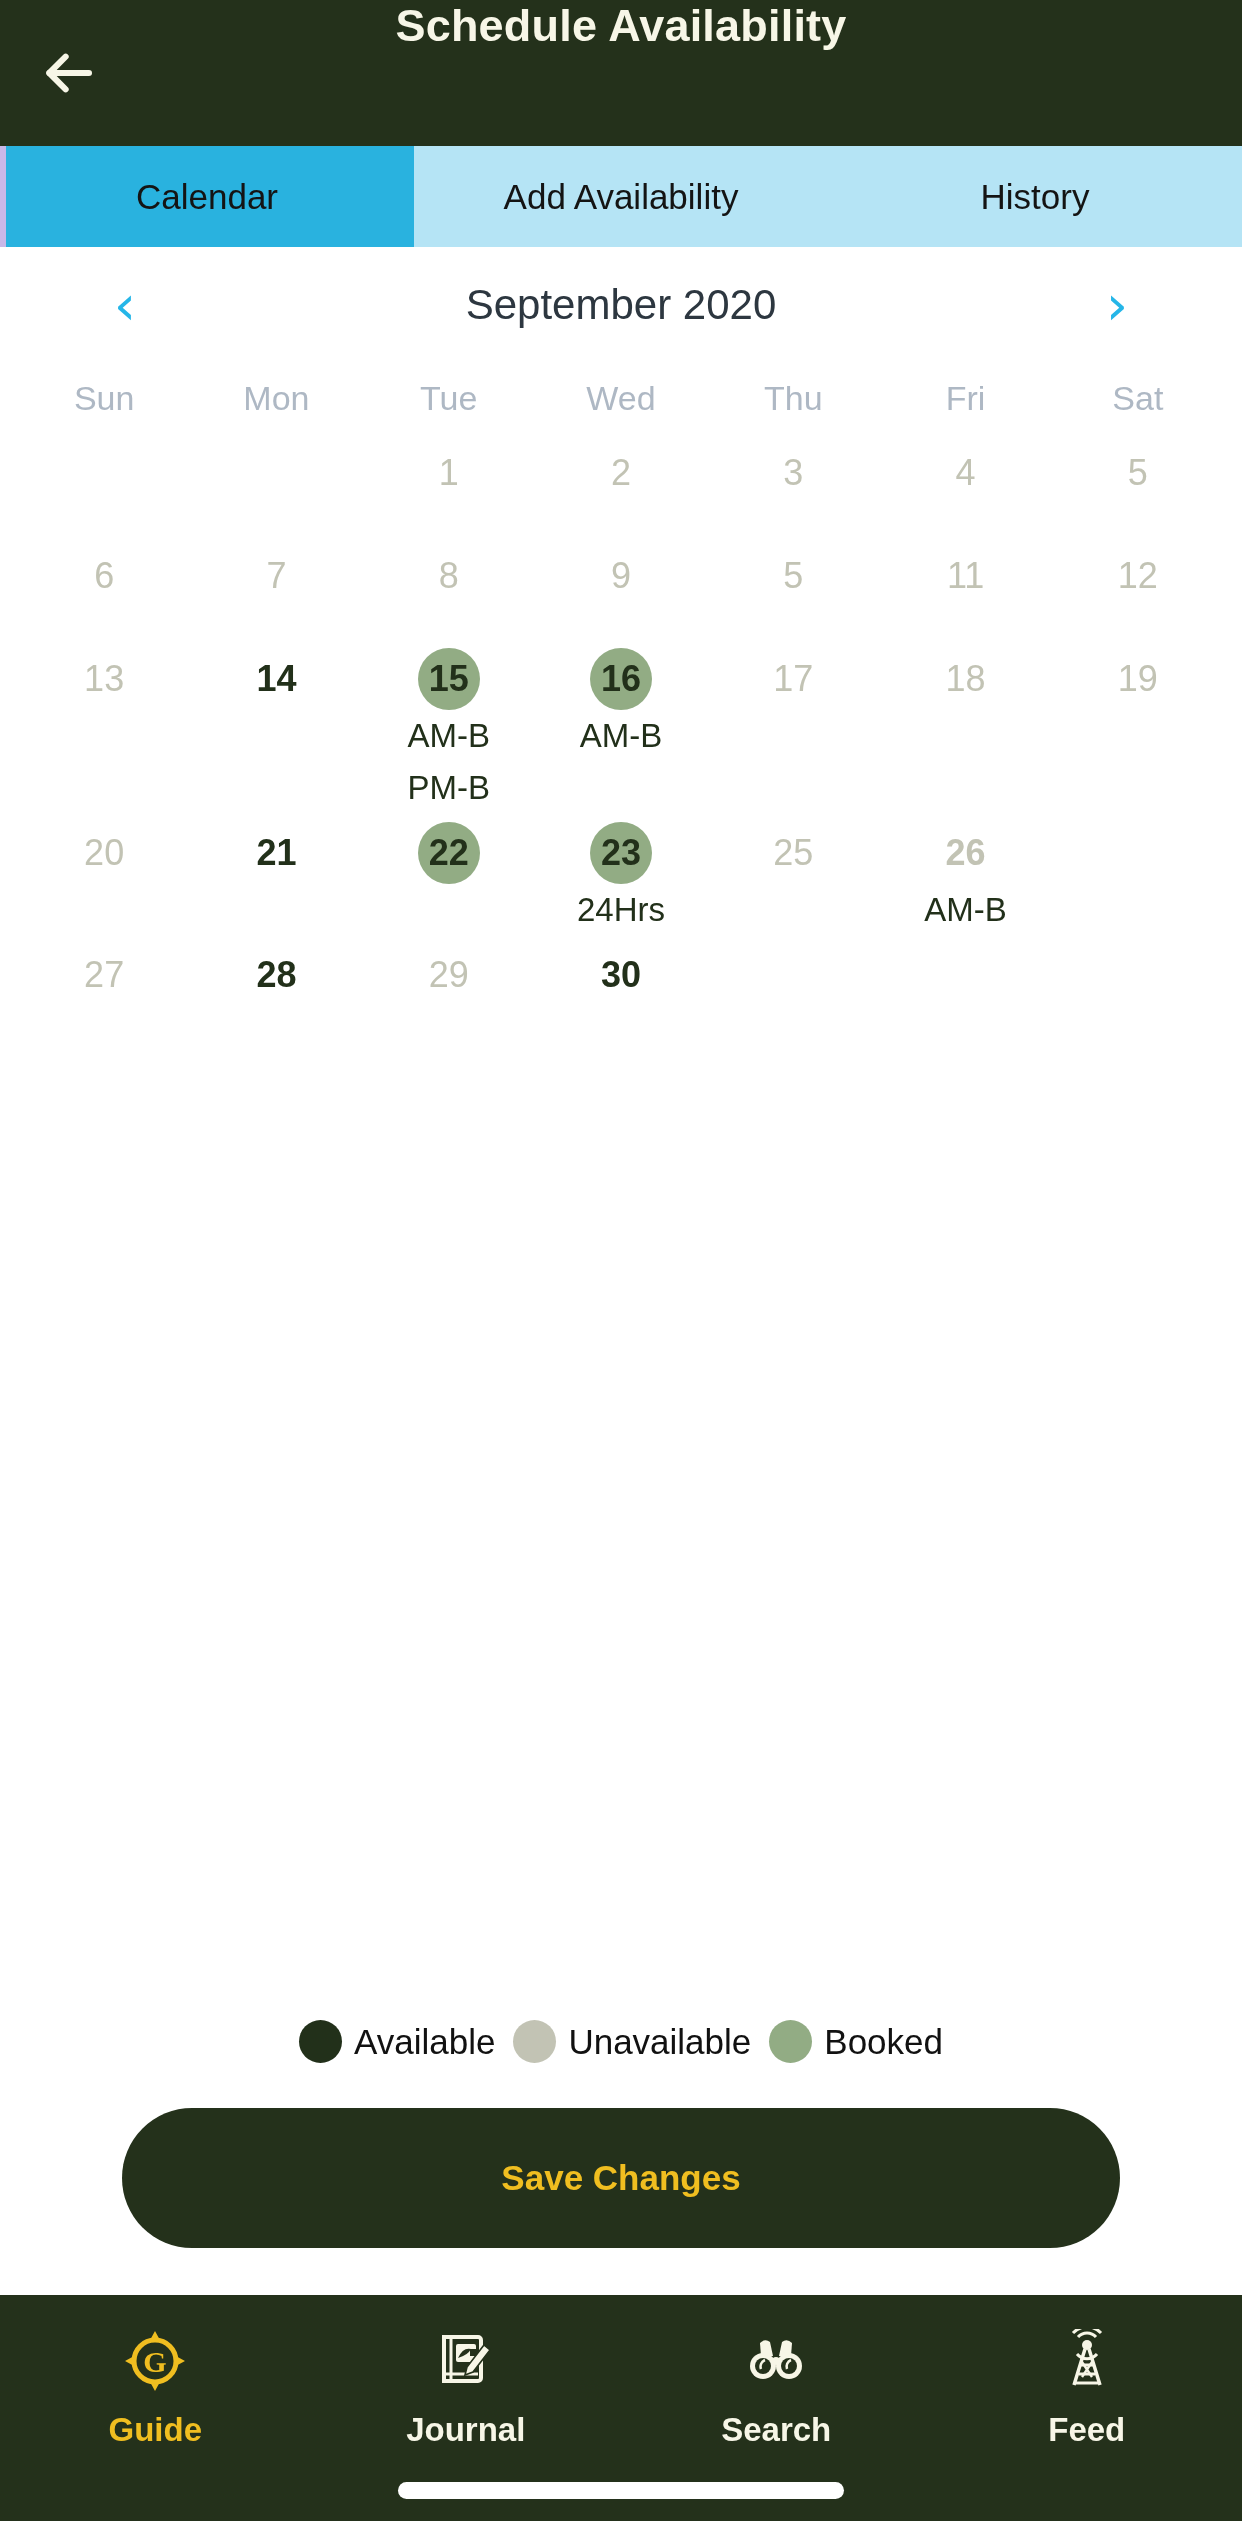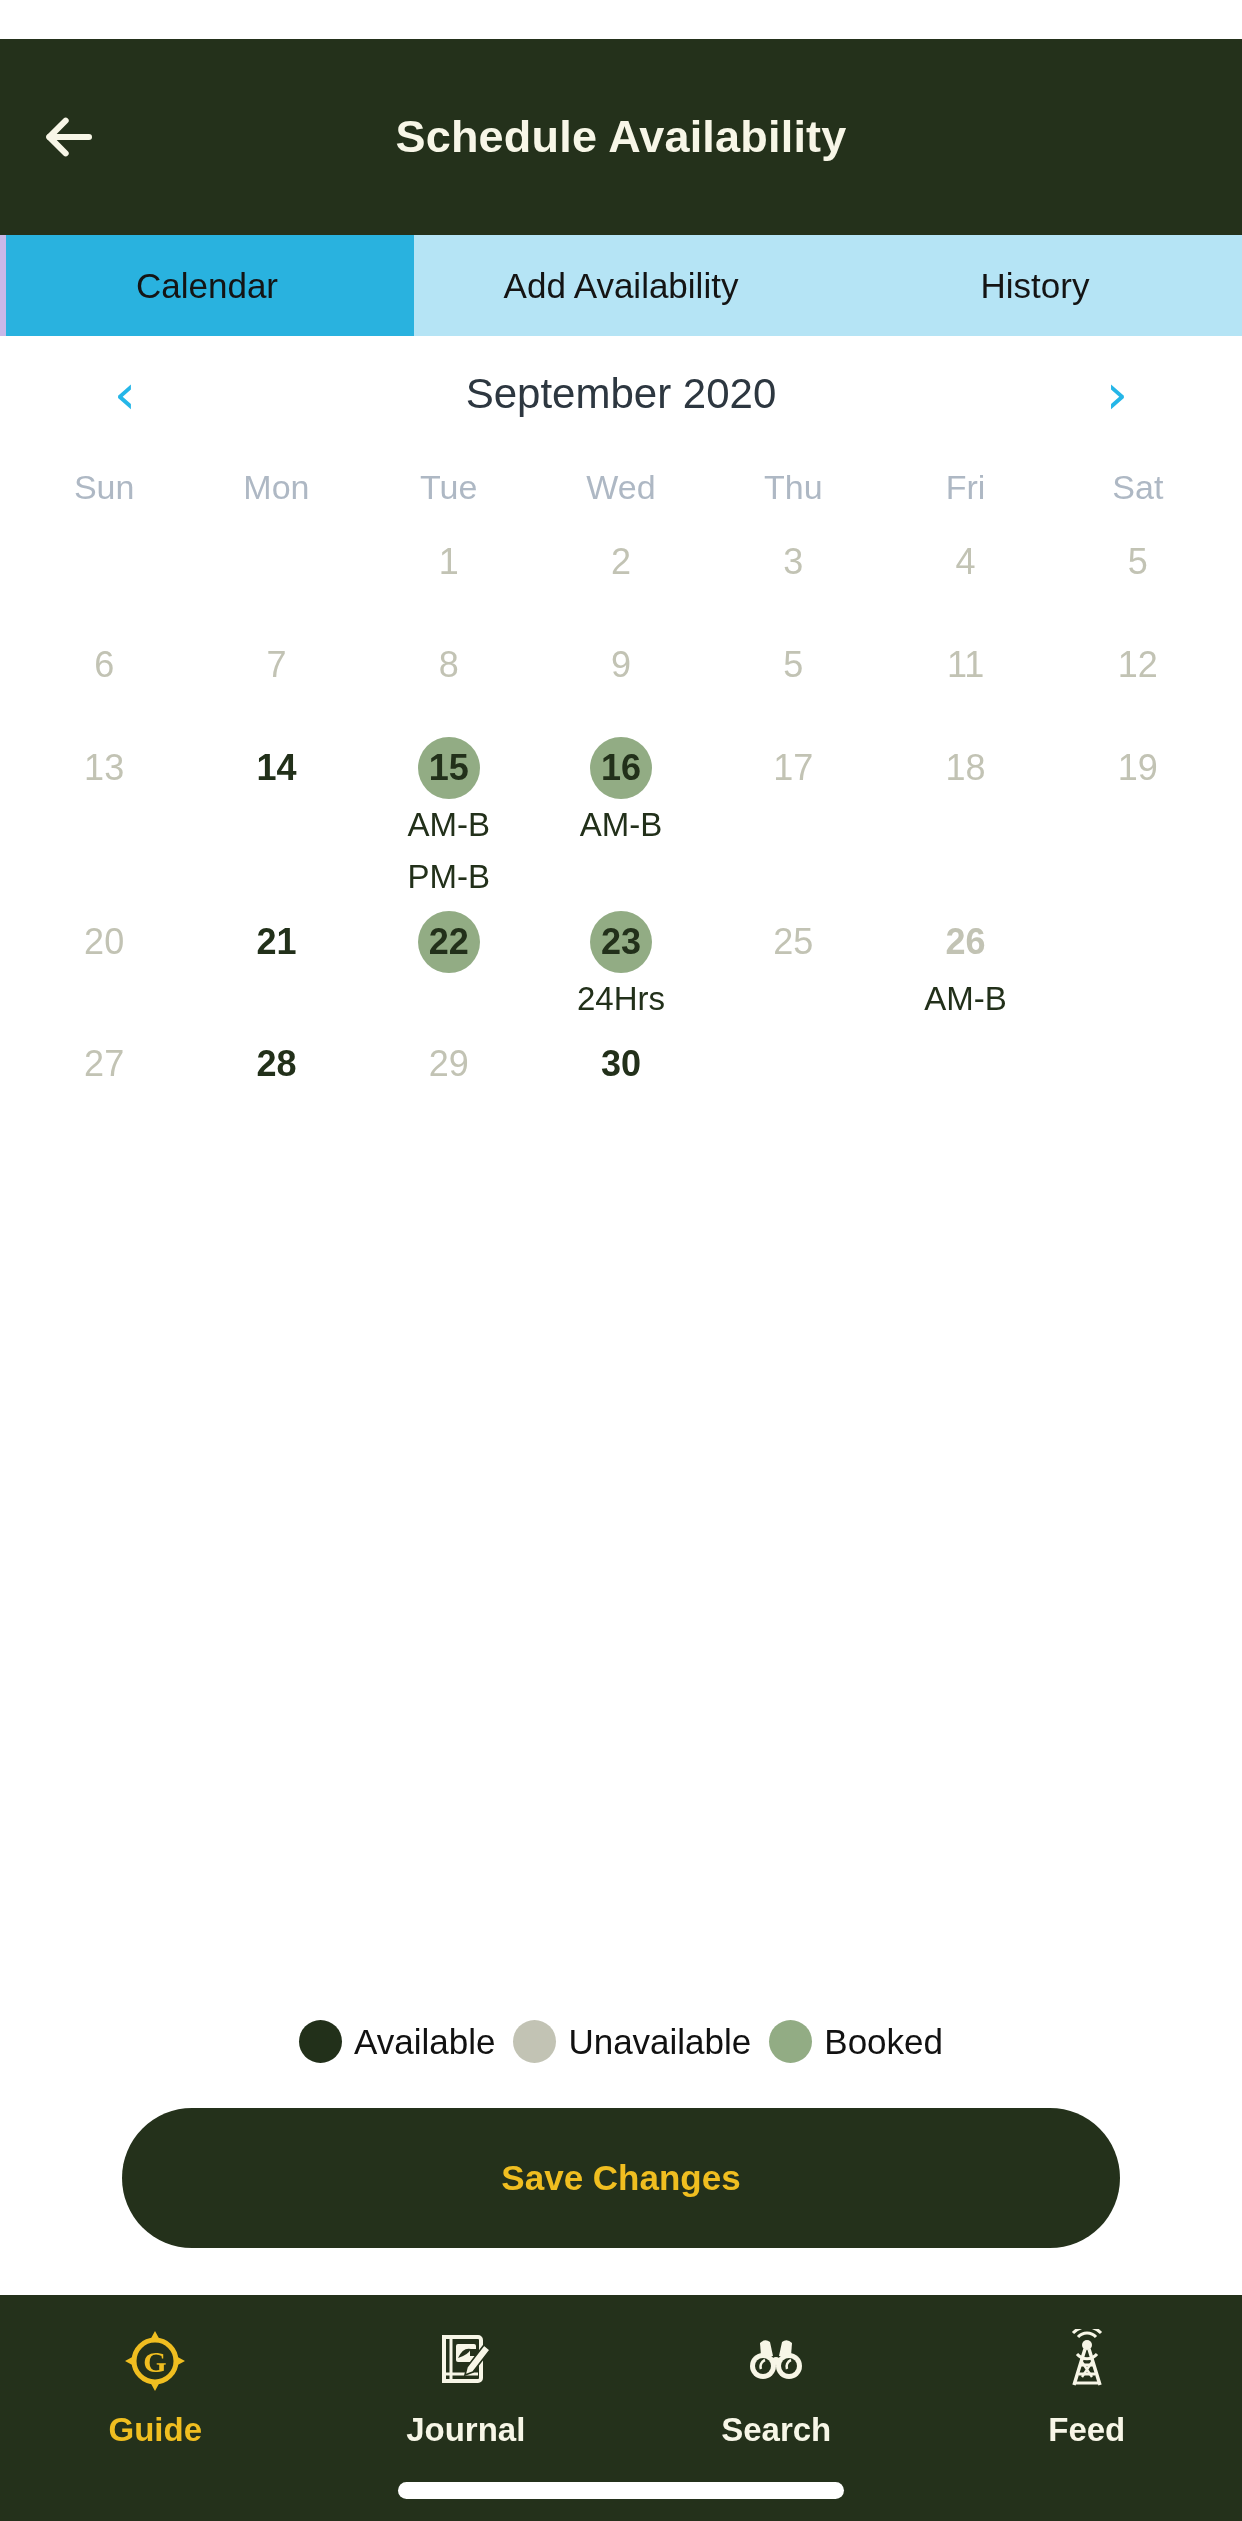--- a/index.html
+++ b/index.html
@@ -10,26 +10,25 @@
     width: 1242px;
     height: 2521px;
     background: #ffffff;
     font-family: "Liberation Sans", sans-serif;
     overflow: hidden;
     position: relative;
   }
 
   
   .header {
-    height: 196px;
+    height: 146px;
     background: #24311B;
     display: flex;
-    align-items: center;
+    align-items: flex-start;
     position: relative;
-    margin-top: 39px;
   }
   .back-btn {
     position: absolute;
     left: 22px;
     top: 50%;
     transform: translateY(-50%);
     width: 92px;
     height: 92px;
     display: flex;
     align-items: center;

